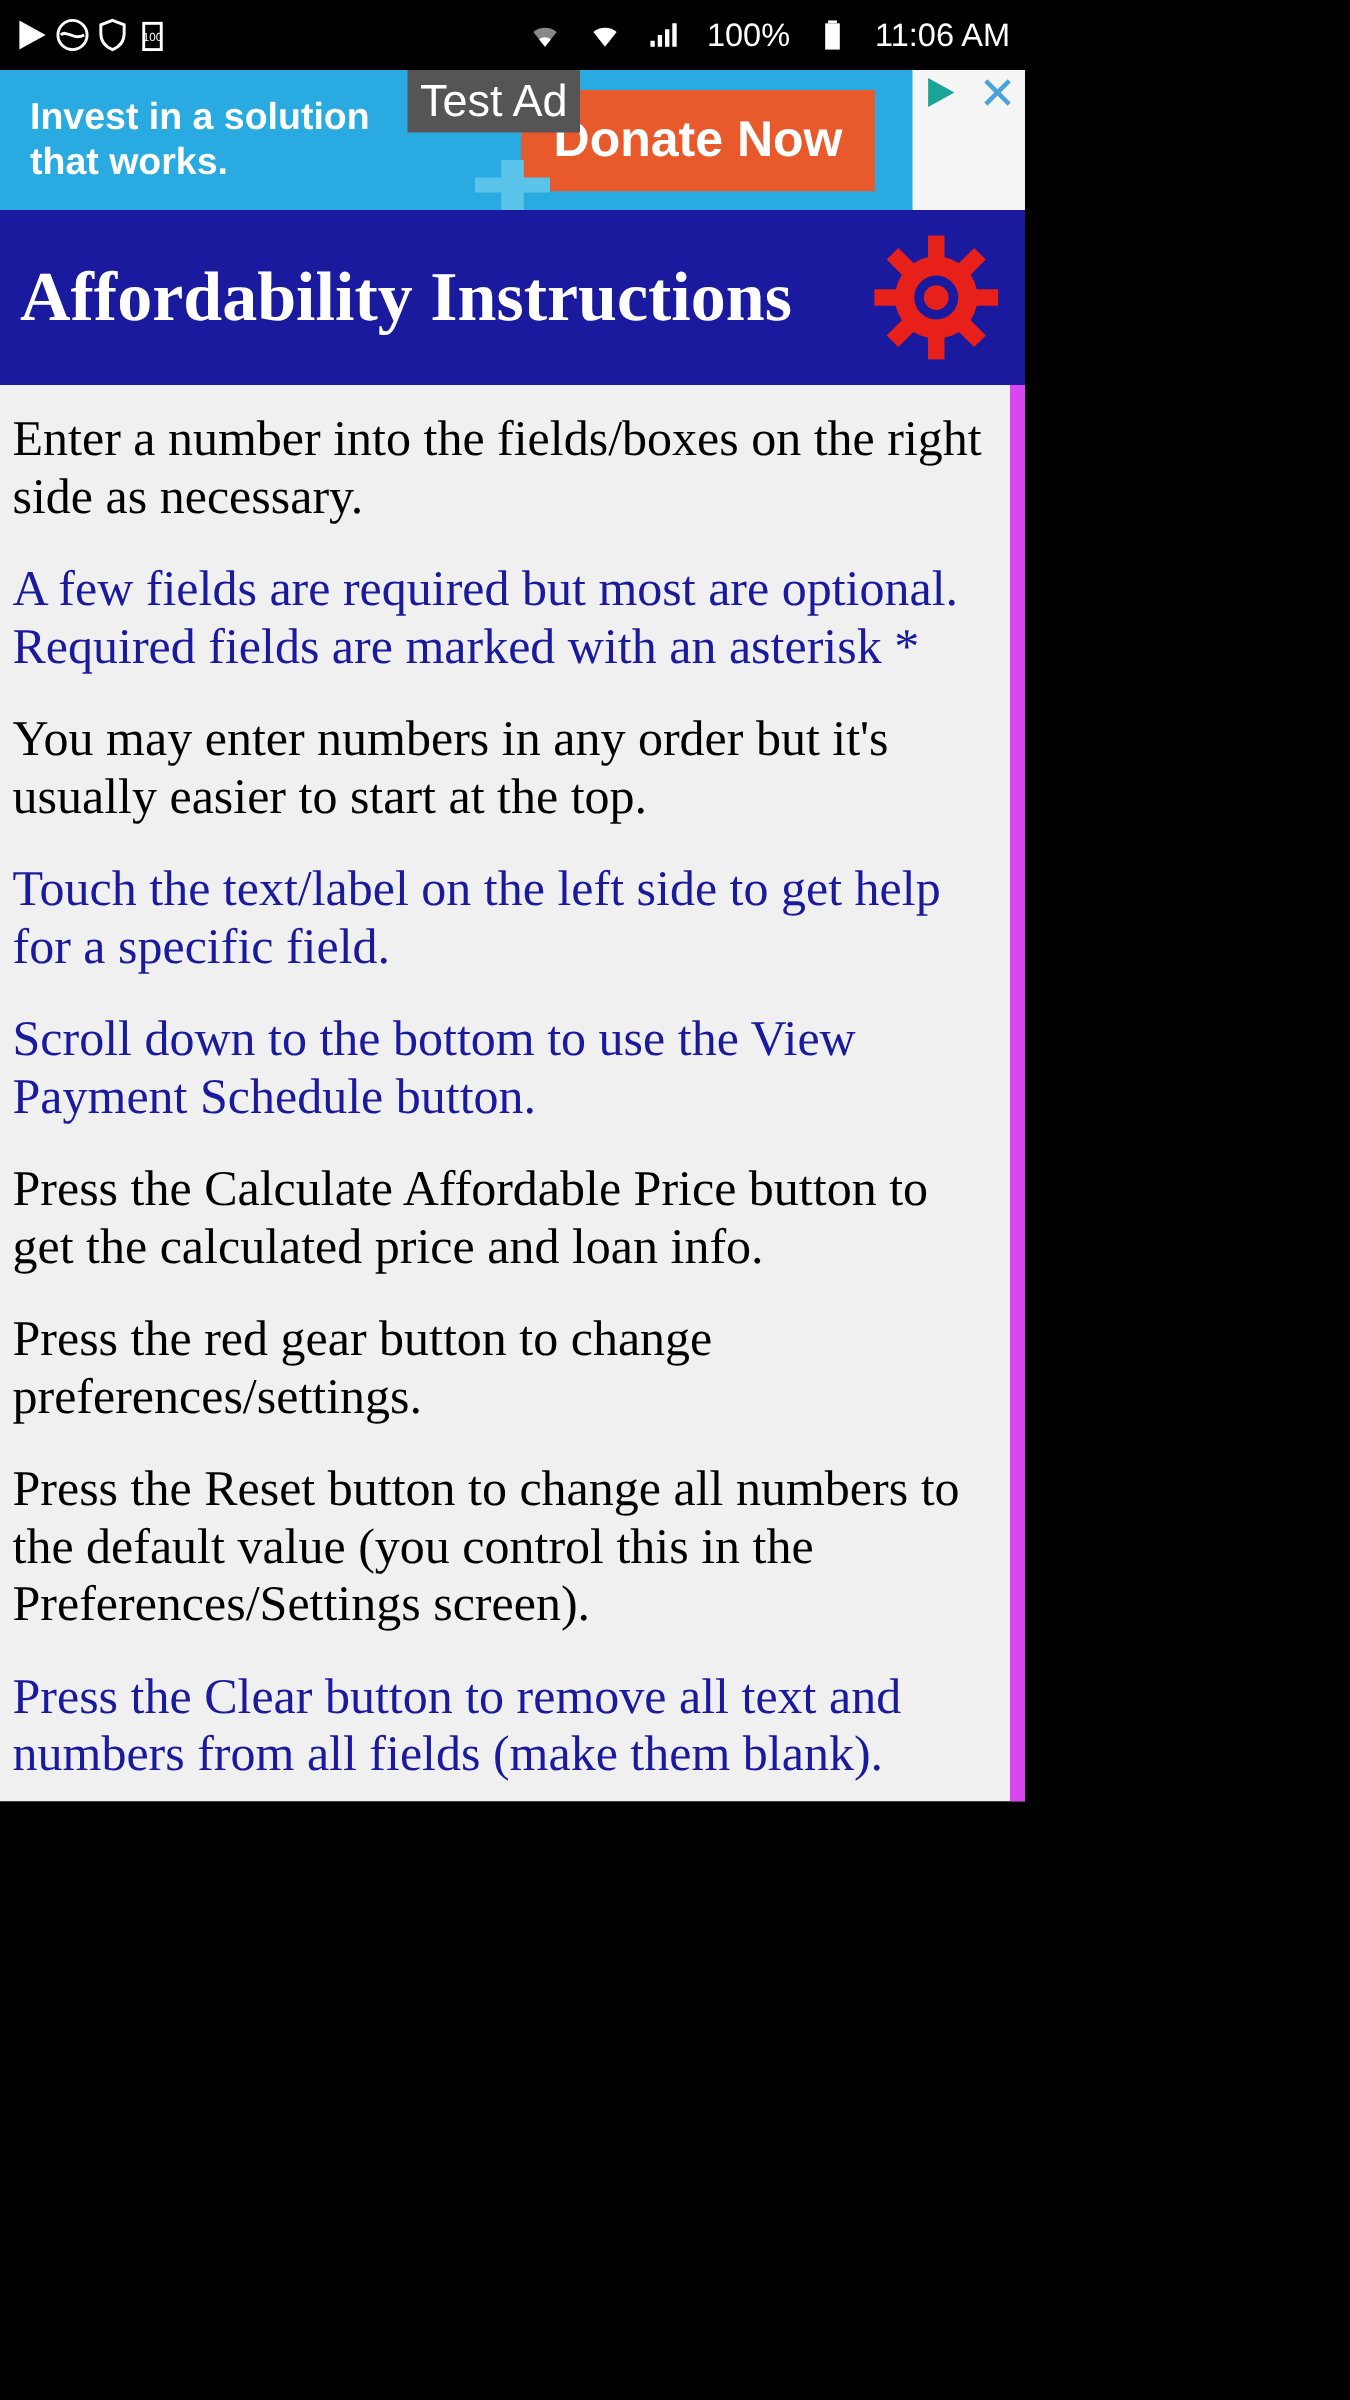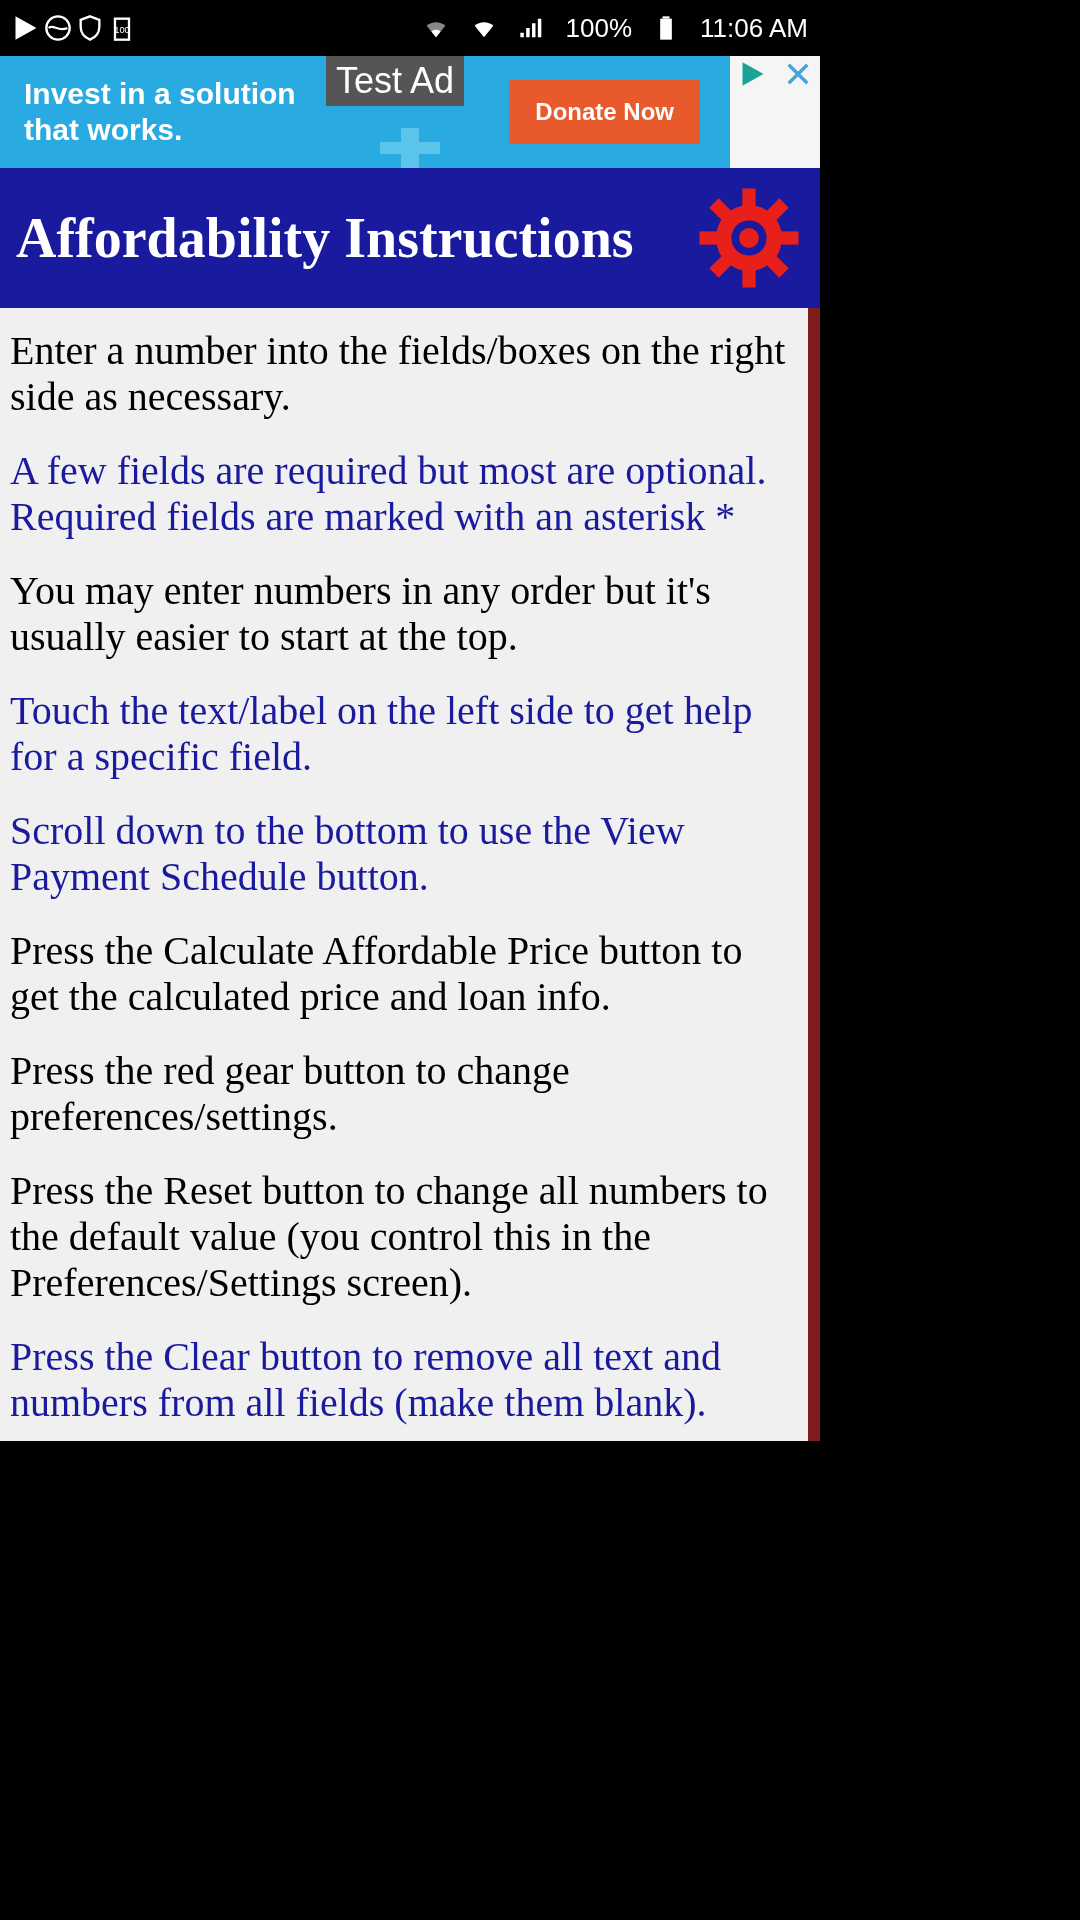--- a/index.html
+++ b/index.html
@@ -66,21 +66,21 @@
       color: #fff;
       font-family: Arial, sans-serif;
       font-size: 36px;
       padding: 4px 10px;
     }
     .donate-btn {
       background: #e85a2c;
       color: #fff;
       font-family: Arial, sans-serif;
       font-weight: bold;
-      font-size: 24px;
+      font-size: 40px;
       padding: 18px 26px;
       border: none;
       margin-right: 30px;
     }
     .cross-plus {
       position: absolute;
       bottom: 0;
       left: 380px;
       width: 60px;
       height: 40px;
@@ -113,21 +113,21 @@
       font-size: 56px;
       font-weight: bold;
       font-family: Georgia, serif;
     }
     .gear-icon {
       width: 110px;
       height: 110px;
     }
     .content {
       background: #f0f0f0;
-      border-right: 12px solid #7f1d1d;
+      border-right: 12px solid #d946ef;
       height: 1133px;
       overflow: hidden;
       padding: 20px 10px 0 10px;
     }
     .instruction {
       font-size: 40px;
       line-height: 1.15;
       margin-bottom: 28px;
       font-family: Georgia, serif;
       color: #000;

